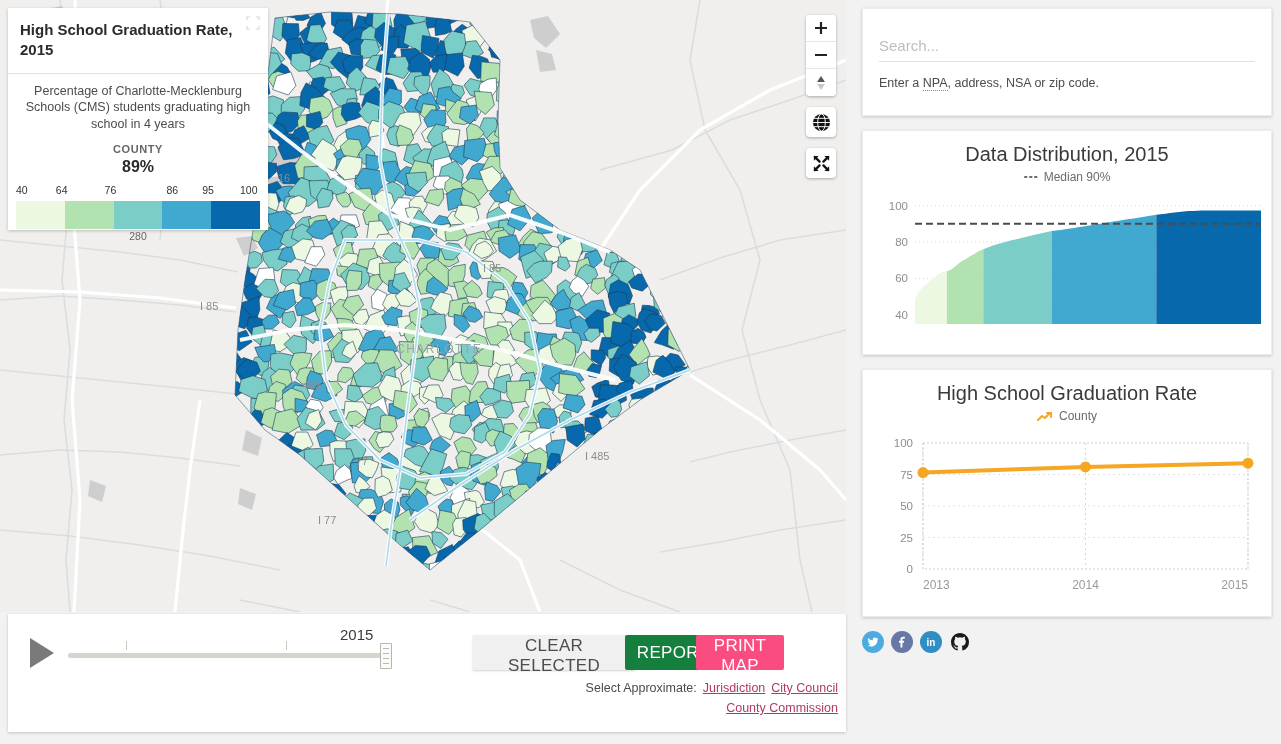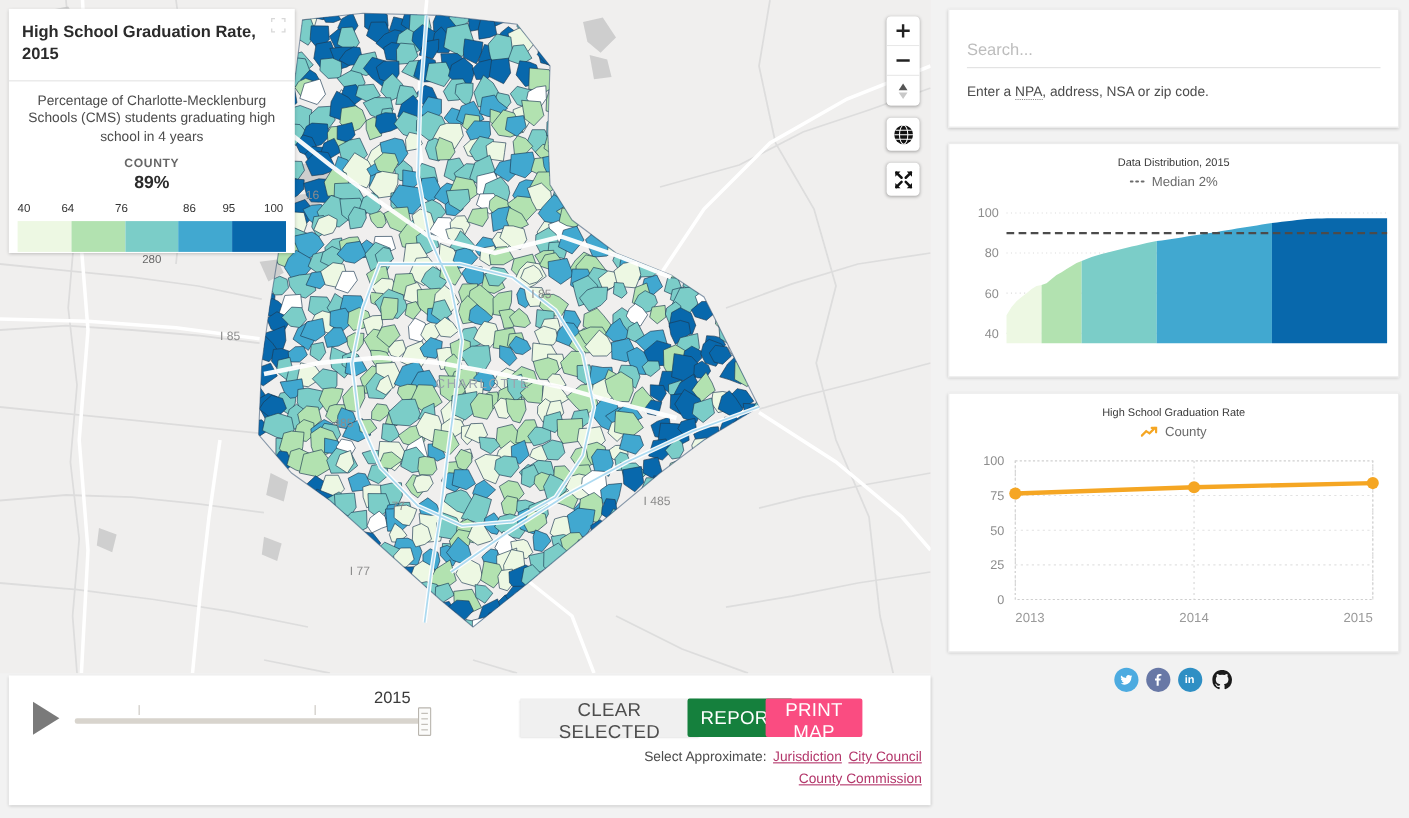--- a/index.html
+++ b/index.html
@@ -150,29 +150,29 @@
     width: 100%; border: none; border-bottom: 1px solid #e0e0e0;
     font-size: 15px; color: #333; padding: 14px 0 7px 0; outline: none;
     font-family: "Liberation Sans", sans-serif; background: transparent;
   }
   #search-input::placeholder { color: #bdbdbd; }
   #search-hint { font-size: 12.5px; color: #4c4c4c; padding-top: 14px; }
   #search-hint .dotted { border-bottom: 1px dotted #888; }
 
   
   .chart-card { padding: 12px 10px 12px 10px; position: relative; }
-  .chart-title { text-align: center; font-size: 10px; color: #3a3a3a; }
+  .chart-title { text-align: center; font-size: 20px; color: #3a3a3a; }
   .chart-legend {
     text-align: center; font-size: 12px; color: #6b6b6b;
     padding-top: 4px; display: flex; align-items: center; justify-content: center; gap: 6px;
   }
   .dist-body { position: relative; height: 150px; margin-top: 8px; }
 
   
-  #social { display: flex; gap: 7px; justify-content: center; margin-top: 2px; }
+  #social { display: flex; gap: 7px; margin-top: 2px; }
   .social-ic {
     width: 22px; height: 22px; border-radius: 50%;
     display: flex; align-items: center; justify-content: center;
     color: #fff; font-size: 11px; font-weight: bold; cursor: pointer;
   }
 </style>
 </head>
 <body>
 
 <div id="app">
@@ -1427,21 +1427,21 @@
     <div class="card chart-card" id="dist-card">
       <div class="chart-title">Data Distribution, 2015</div>
       <div class="chart-legend">
         <svg width="14" height="8">
           <g stroke="#6b6b6b" stroke-width="2" stroke-linecap="round">
             <path d="M1,4 L2.5,4"></path>
               <path d="M6,4 L7.5,4"></path>
               <path d="M11,4 L12.5,4"></path>
           </g>
         </svg>
-        <span>Median 2%</span>
+        <span>Median 90%</span>
       </div>
       <div class="dist-body">
         <svg id="dist-svg" width="390" height="150">
             <line x1="42" x2="388" y1="122.8955223880597" y2="122.8955223880597" stroke="#dcdcdc" stroke-width="1" stroke-dasharray="1,3"></line>
             <text x="35" y="126.8955223880597" text-anchor="end" font-size="11.5" fill="#8d8d8d" font-family="&quot;Liberation Sans&quot;, sans-serif">40</text>
             <line x1="42" x2="388" y1="86.4776119402985" y2="86.4776119402985" stroke="#dcdcdc" stroke-width="1" stroke-dasharray="1,3"></line>
             <text x="35" y="90.4776119402985" text-anchor="end" font-size="11.5" fill="#8d8d8d" font-family="&quot;Liberation Sans&quot;, sans-serif">60</text>
             <line x1="42" x2="388" y1="50.0597014925373" y2="50.0597014925373" stroke="#dcdcdc" stroke-width="1" stroke-dasharray="1,3"></line>
             <text x="35" y="54.0597014925373" text-anchor="end" font-size="11.5" fill="#8d8d8d" font-family="&quot;Liberation Sans&quot;, sans-serif">80</text>
             <line x1="42" x2="388" y1="13.641791044776113" y2="13.641791044776113" stroke="#dcdcdc" stroke-width="1" stroke-dasharray="1,3"></line>

